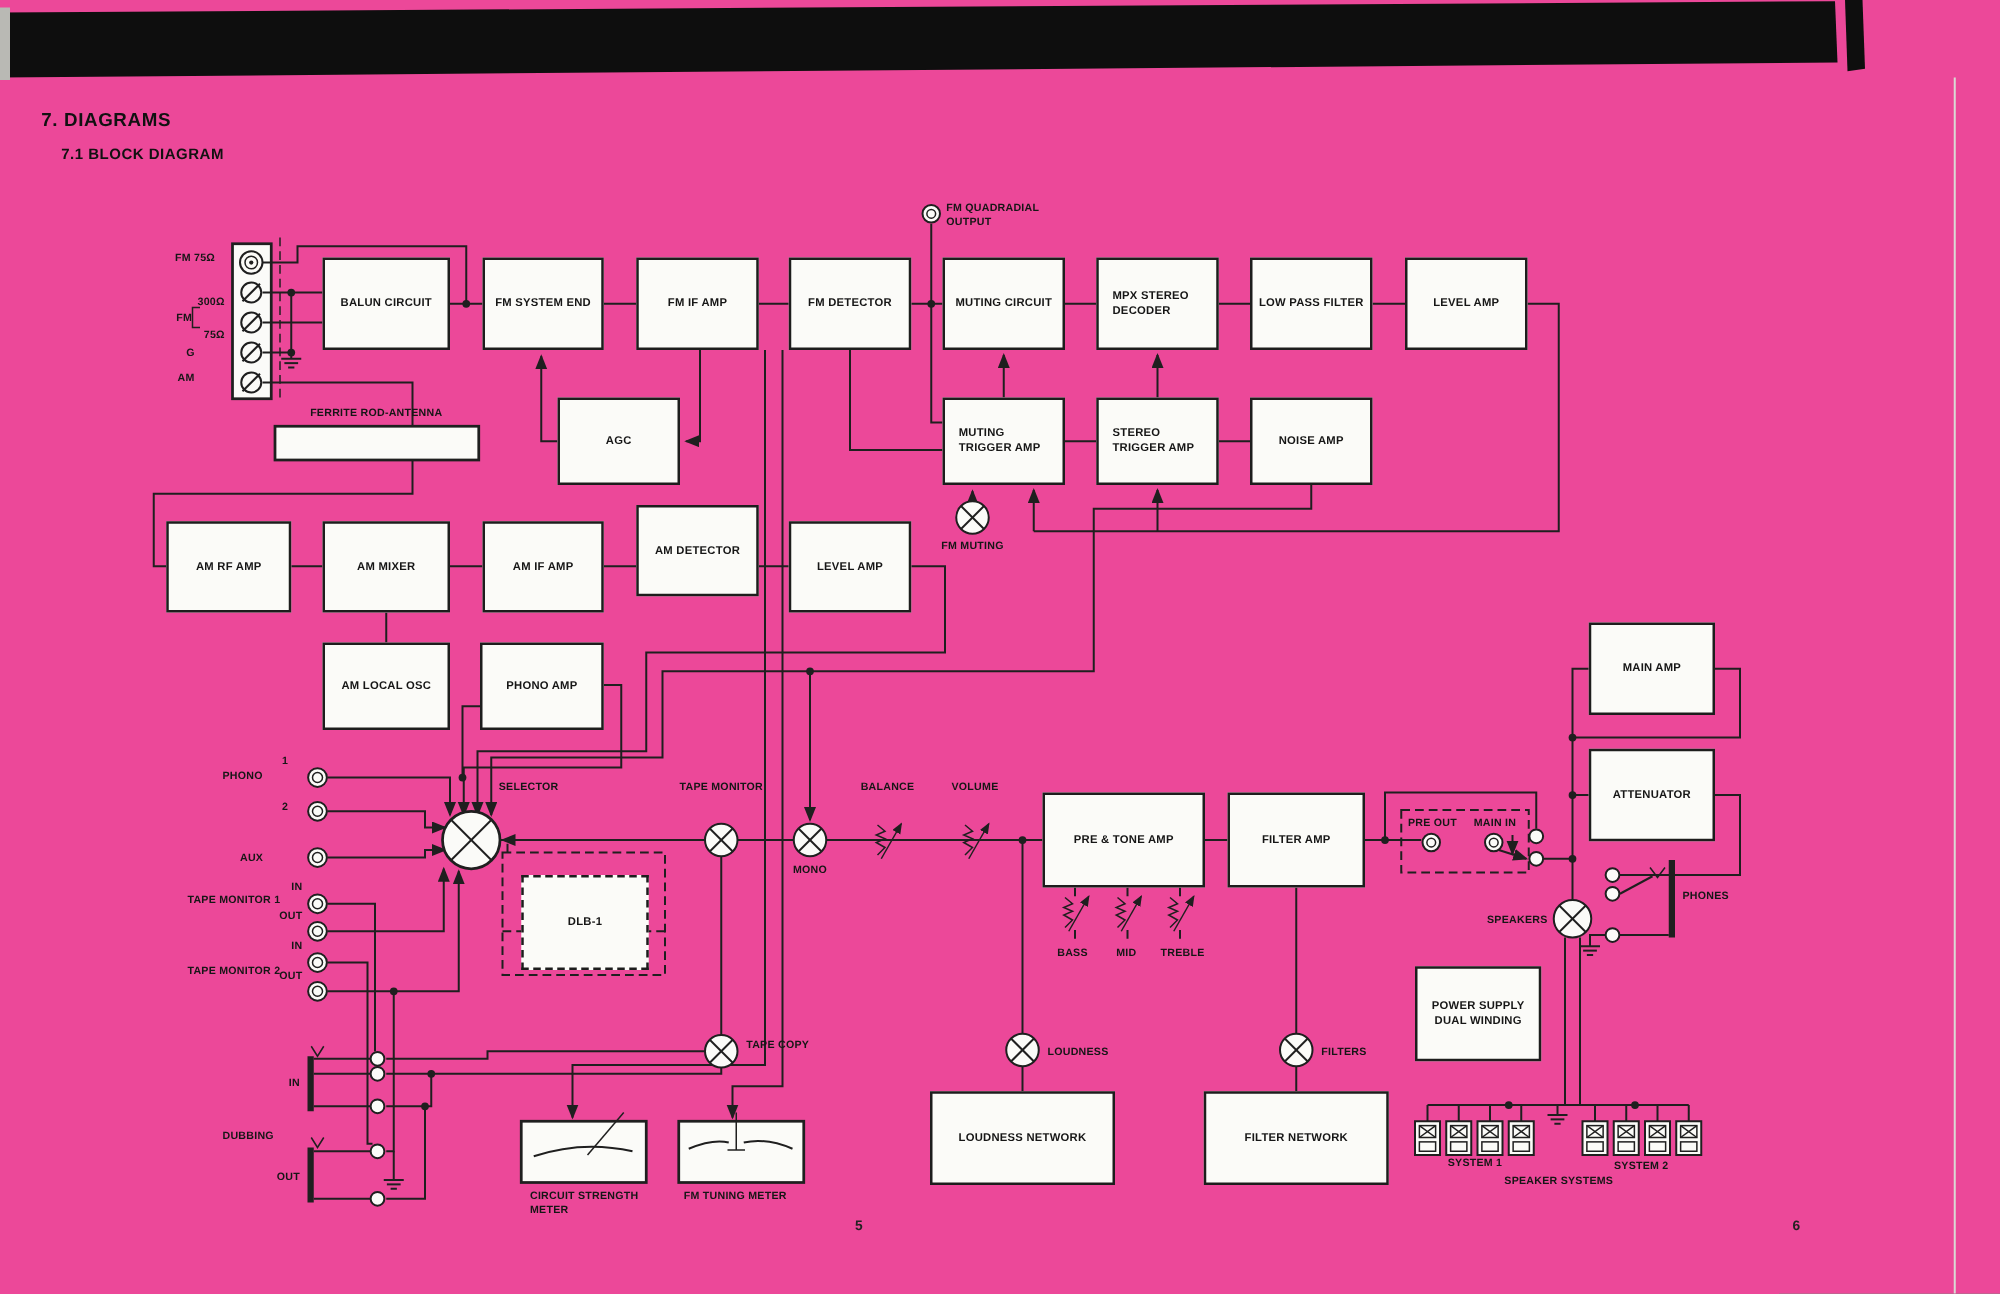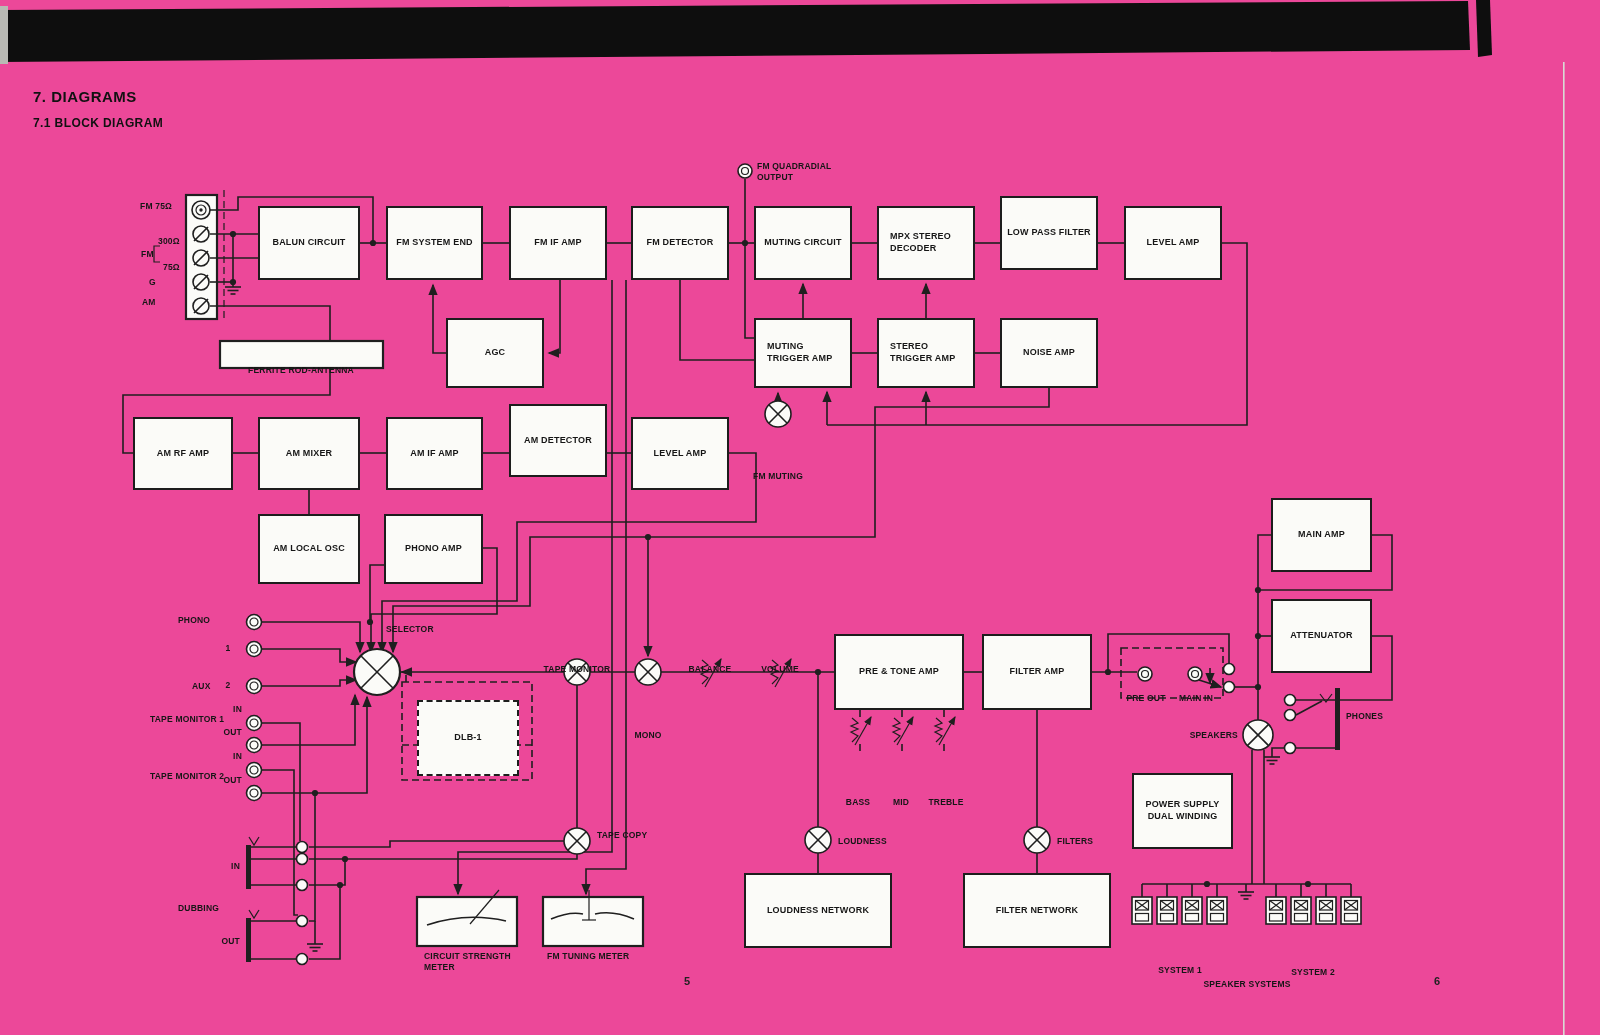--- a/index.html
+++ b/index.html
@@ -1,28 +1,28 @@
 <!DOCTYPE html>
 <html><head>
 <meta charset="utf-8">
 <style>
   html,body{margin:0;padding:0;background:#888;}
   .page{position:relative;width:1600px;height:1035px;background:#ec4899;overflow:hidden;
         font-family:"Liberation Sans",sans-serif;}
   .layer{position:absolute;left:0;top:0;width:1600px;height:1035px;}
   .hdr1{position:absolute;font:bold 15px "Liberation Sans",sans-serif;color:#111;letter-spacing:.5px;}
-  .hdr2{position:absolute;font:bold 12px "Liberation Sans",sans-serif;color:#111;letter-spacing:.4px;}
+  .hdr2{position:absolute;font:bold 12px "Liberation Sans",sans-serif;color:#111;letter-spacing:.4px;margin-left:16px;}
   .blk{position:absolute;border:2.4px solid #1d1d1d;background:#fbfbf8;box-sizing:border-box;
        display:flex;align-items:center;justify-content:center;text-align:center;
        font:bold 9px/1.3 "Liberation Sans",sans-serif;color:#161616;padding:2px 5px;letter-spacing:.2px;}
   .blk.tl{justify-content:flex-start;text-align:left;padding-left:11px;}
   .blk.dsh{border-style:dashed;border-width:2.2px;}
   .lb{position:absolute;font:bold 8.5px/1.2 "Liberation Sans",sans-serif;color:#161616;
       white-space:nowrap;letter-spacing:.2px;}
-  .ctr{transform:translateX(-50%);margin-top:40px;}
+  .ctr{transform:translateX(-50%);}
   .rt{transform:translateX(-100%);}
   .pg{position:absolute;font:bold 11px "Liberation Sans",sans-serif;color:#222;}
   svg .w{fill:none;stroke:#1f1f1f;stroke-width:1.6;}
   svg .w2{stroke-width:2.2;}
   svg .thin{stroke-width:1.2;}
   svg .d{stroke-dasharray:7 4;}
   svg .f{fill:#1f1f1f;stroke:none;}
   svg .bg{fill:#fbfbf8;}
 </style>
 </head>
@@ -363,21 +363,21 @@
 
   <div class="hdr1" style="left:33px;top:88px">7. DIAGRAMS</div>
   <div class="hdr2" style="left:33px;top:116px">7.1 BLOCK DIAGRAM</div>
 
   <div class="blk" style="left:258px;top:206px;width:102px;height:74px">BALUN CIRCUIT</div>
   <div class="blk" style="left:386px;top:206px;width:97px;height:74px">FM SYSTEM END</div>
   <div class="blk" style="left:509px;top:206px;width:98px;height:74px">FM IF AMP</div>
   <div class="blk" style="left:631px;top:206px;width:98px;height:74px">FM DETECTOR</div>
   <div class="blk" style="left:754px;top:206px;width:98px;height:74px">MUTING CIRCUIT</div>
   <div class="blk tl" style="left:877px;top:206px;width:98px;height:74px">MPX STEREO DECODER</div>
-  <div class="blk" style="left:1000px;top:196px;width:98px;height:74px">LOW PASS FILTER</div>
+  <div class="blk" style="left:1000px;top:206px;width:98px;height:74px">LOW PASS FILTER</div>
   <div class="blk" style="left:1124px;top:206px;width:98px;height:74px">LEVEL AMP</div>
 
   <div class="blk" style="left:446px;top:318px;width:98px;height:70px">AGC</div>
   <div class="blk tl" style="left:754px;top:318px;width:98px;height:70px">MUTING TRIGGER AMP</div>
   <div class="blk tl" style="left:877px;top:318px;width:98px;height:70px">STEREO TRIGGER AMP</div>
   <div class="blk" style="left:1000px;top:318px;width:98px;height:70px">NOISE AMP</div>
 
   <div class="blk" style="left:133px;top:417px;width:100px;height:73px">AM RF AMP</div>
   <div class="blk" style="left:258px;top:417px;width:102px;height:73px">AM MIXER</div>
   <div class="blk" style="left:386px;top:417px;width:97px;height:73px">AM IF AMP</div>
@@ -414,21 +414,21 @@
   <span class="lb ctr" style="left:228px;top:603px">1</span>
   <span class="lb ctr" style="left:228px;top:640px">2</span>
   <span class="lb" style="left:192px;top:681px">AUX</span>
   <span class="lb" style="left:150px;top:714px">TAPE MONITOR 1</span>
   <span class="lb rt" style="left:242px;top:704px">IN</span>
   <span class="lb rt" style="left:242px;top:727px">OUT</span>
   <span class="lb" style="left:150px;top:771px">TAPE MONITOR 2</span>
   <span class="lb rt" style="left:242px;top:751px">IN</span>
   <span class="lb rt" style="left:242px;top:775px">OUT</span>
 
-  <span class="lb" style="left:386px;top:624px">SELECTOR</span>
+  <span class="lb" style="left:399px;top:624px">SELECTOR</span>
   <span class="lb ctr" style="left:577px;top:624px">TAPE MONITOR</span>
   <span class="lb ctr" style="left:648px;top:690px">MONO</span>
   <span class="lb ctr" style="left:710px;top:624px">BALANCE</span>
   <span class="lb ctr" style="left:780px;top:624px">VOLUME</span>
   <span class="lb ctr" style="left:858px;top:757px">BASS</span>
   <span class="lb ctr" style="left:901px;top:757px">MID</span>
   <span class="lb ctr" style="left:946px;top:757px">TREBLE</span>
 
   <span class="lb ctr" style="left:1146px;top:653px">PRE OUT</span>
   <span class="lb ctr" style="left:1196px;top:653px">MAIN IN</span>

